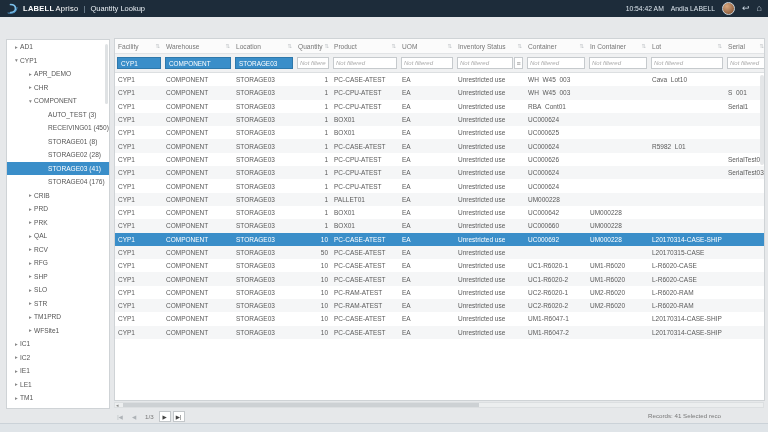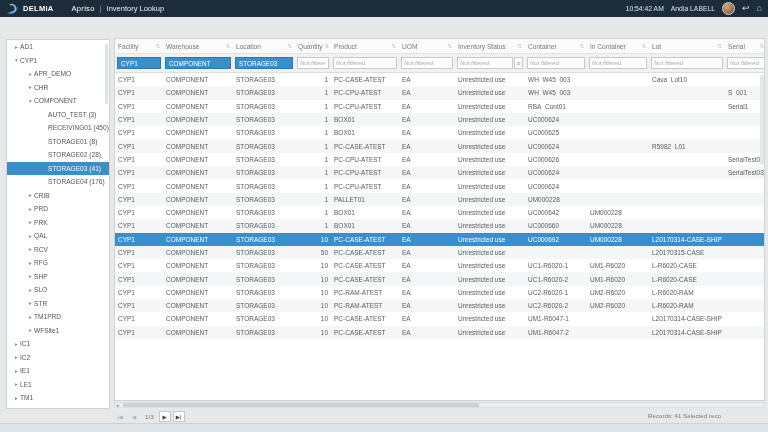--- a/index.html
+++ b/index.html
@@ -2,21 +2,21 @@
 <html><head>
 <meta charset="utf-8">
 <style>
   html,body{margin:0;padding:0;}
   body{width:768px;height:432px;overflow:hidden;font-family:"Liberation Sans",sans-serif;background:#e6e8ea;position:relative;}
   .stage{position:absolute;inset:0;}
 
   
   .topbar{position:absolute;left:0;top:0;right:0;height:17px;background:#1d2c3a;color:#fff;display:flex;align-items:center;padding:0 6px;box-sizing:border-box;}
   .brand{font-size:7.5px;font-weight:bold;letter-spacing:.3px;margin-left:4px;}
-  .brand-app{font-weight:normal;margin-left:18px;}
+  .brand-app{font-weight:normal;margin-left:1px;}
   .top-sep{color:#8fa3b3;margin:0 5px;font-size:7.5px;}
   .top-title{font-size:7.5px;color:#e8eef3;}
   .top-right{margin-left:auto;display:flex;align-items:center;gap:7px;}
   .top-time,.top-user{font-size:6.8px;color:#dbe4ec;}
   .avatar{width:11px;height:11px;border-radius:50%;background:radial-gradient(circle at 35% 30%,#d8a77e,#7a4a2b);border:1px solid #c9d4dd;}
   .top-ico{font-size:9px;color:#cfdbe5;line-height:1;cursor:pointer;}
 
   
   .subbar{position:absolute;left:0;top:17px;right:0;height:21px;background:#eef0f1;border-bottom:1px solid #d8dbdd;}
   .facility-label{position:absolute;left:18px;top:6px;font-size:7px;color:#666;}
@@ -71,24 +71,24 @@
 
 <div class="stage">
 
   <div class="topbar">
     <span style="display:flex;align-items:center;">
       <svg width="13" height="12" viewBox="0 0 24 24">
         <path d="M8 3c7 0 10 3.5 10 8s-3 8-10 8" stroke="#7cc0ea" fill="none" stroke-width="3.4" stroke-linecap="round"></path>
         <path d="M3 20c9 3 18-2 18-11" stroke="#4a90c4" fill="none" stroke-width="2" stroke-linecap="round"></path>
       </svg>
     </span>
-    <span class="brand">DELMIA</span>
+    <span class="brand">LABELL</span>
     <span class="brand brand-app">Apriso</span>
     <span class="top-sep">|</span>
-    <span class="top-title">Inventory Lookup</span>
+    <span class="top-title">Quantity Lookup</span>
     <div class="top-right">
       <span class="top-time">10:54:42 AM</span>
       <span class="top-user">Andia LABELL</span>
       <span class="avatar"></span>
       <span class="top-ico">↩</span>
       <span class="top-ico">⌂</span>
     </div>
   </div>
 
 

